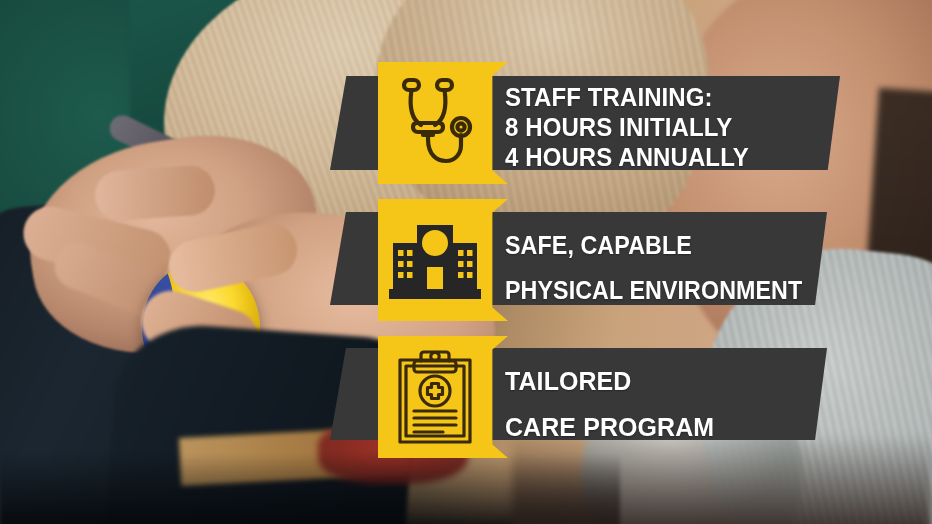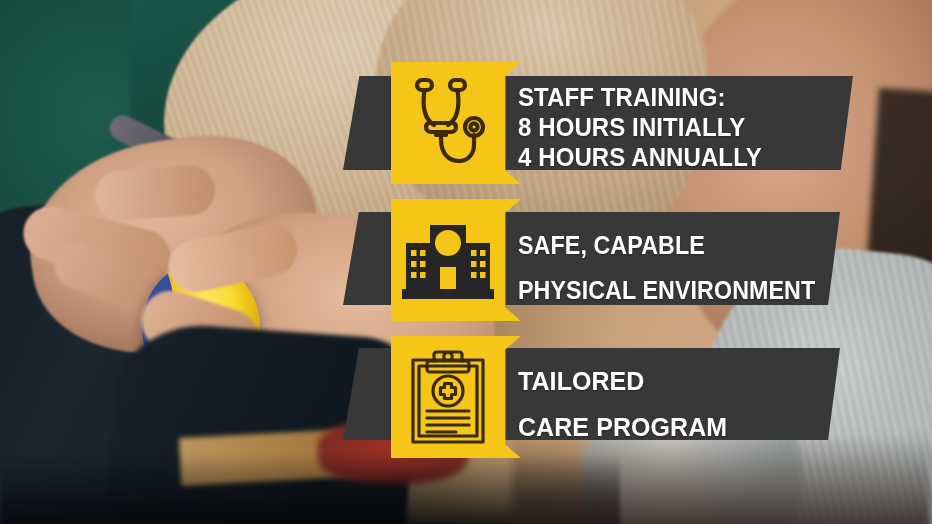--- a/index.html
+++ b/index.html
@@ -188,21 +188,21 @@
     filter:blur(4px);
   }
   
   .chair-right{
     position:absolute; right:-10px; top:90px; width:70px; height:200px;
     background:linear-gradient(180deg,#1a1512,#0e0b09);
     transform:rotate(4deg); filter:blur(3px); opacity:.8;
   }
 
   
-  #overlay { position:absolute; inset:0;margin-left:13px; }
+  #overlay { position:absolute; inset:0; }
 
   .row { position:absolute; }
 
   
   .bar{
     position:absolute;
     background:#383838;
     clip-path: polygon(3.2% 0%, 100% 0%, 97.6% 100%, 0% 100%);
   }
 

